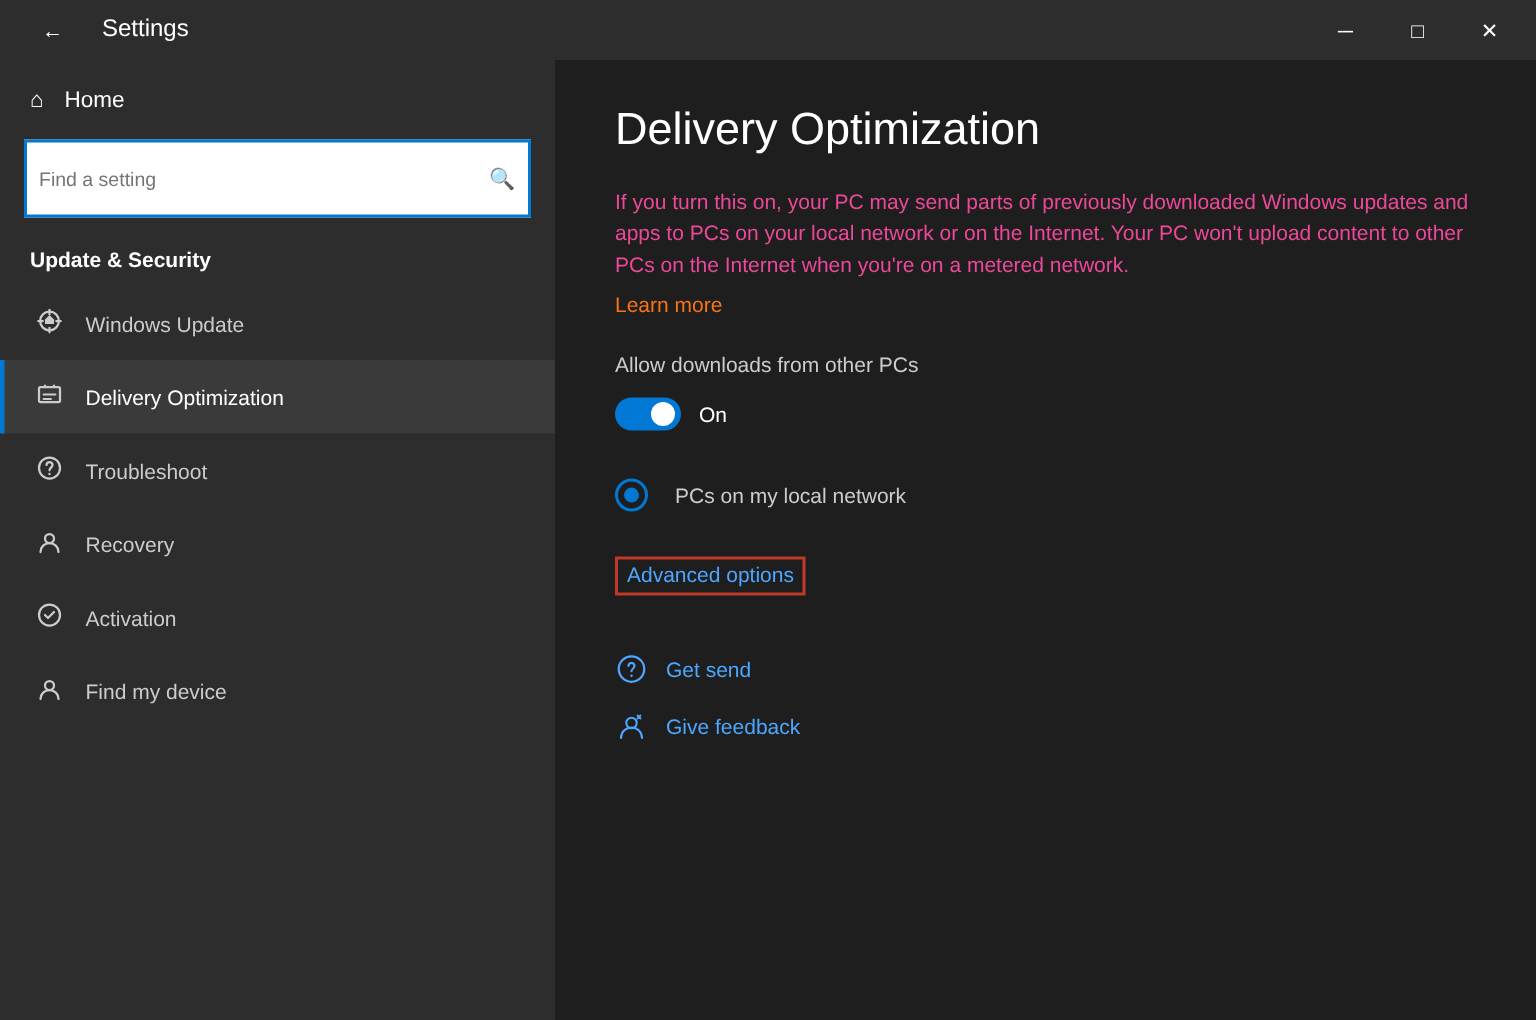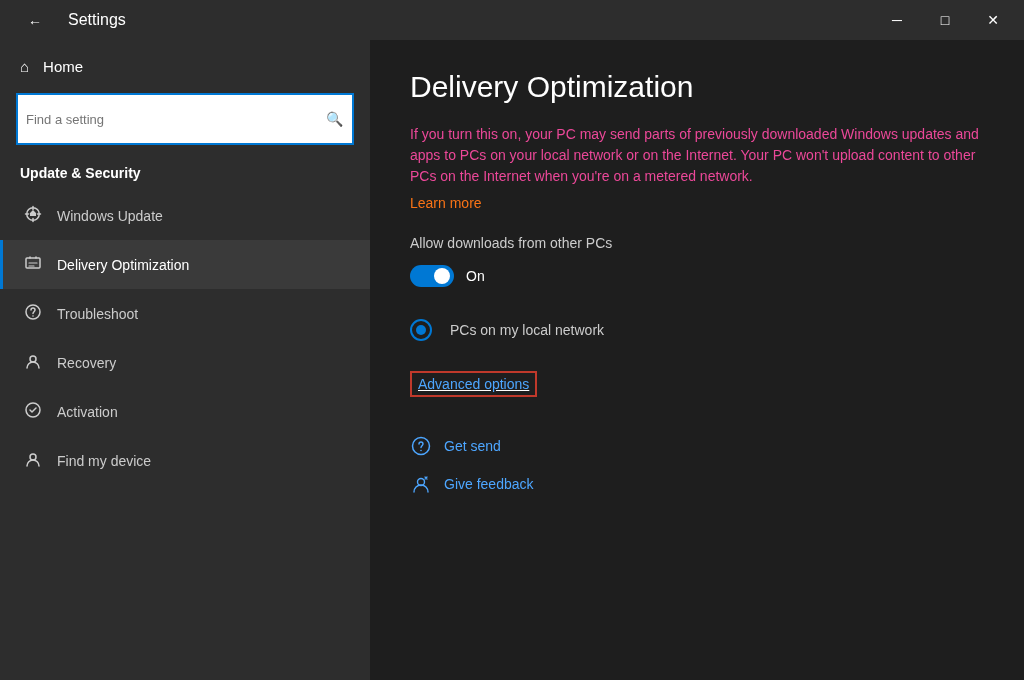--- a/index.html
+++ b/index.html
@@ -230,21 +230,20 @@
     }
     .radio-label {
       font-size: 14px;
       color: #cccccc;
     }
 
     .link-row {
       display: flex;
       align-items: flex-end;
       padding: 10px 0;
-      text-decoration: underline;
     }
     .link-text {
       color: #4da6ff;
       font-size: 14px;
       cursor: pointer;
       text-decoration: none;
     }
     .advanced-options-box {
       border: 2px solid #c0392b;
       display: inline-block;

